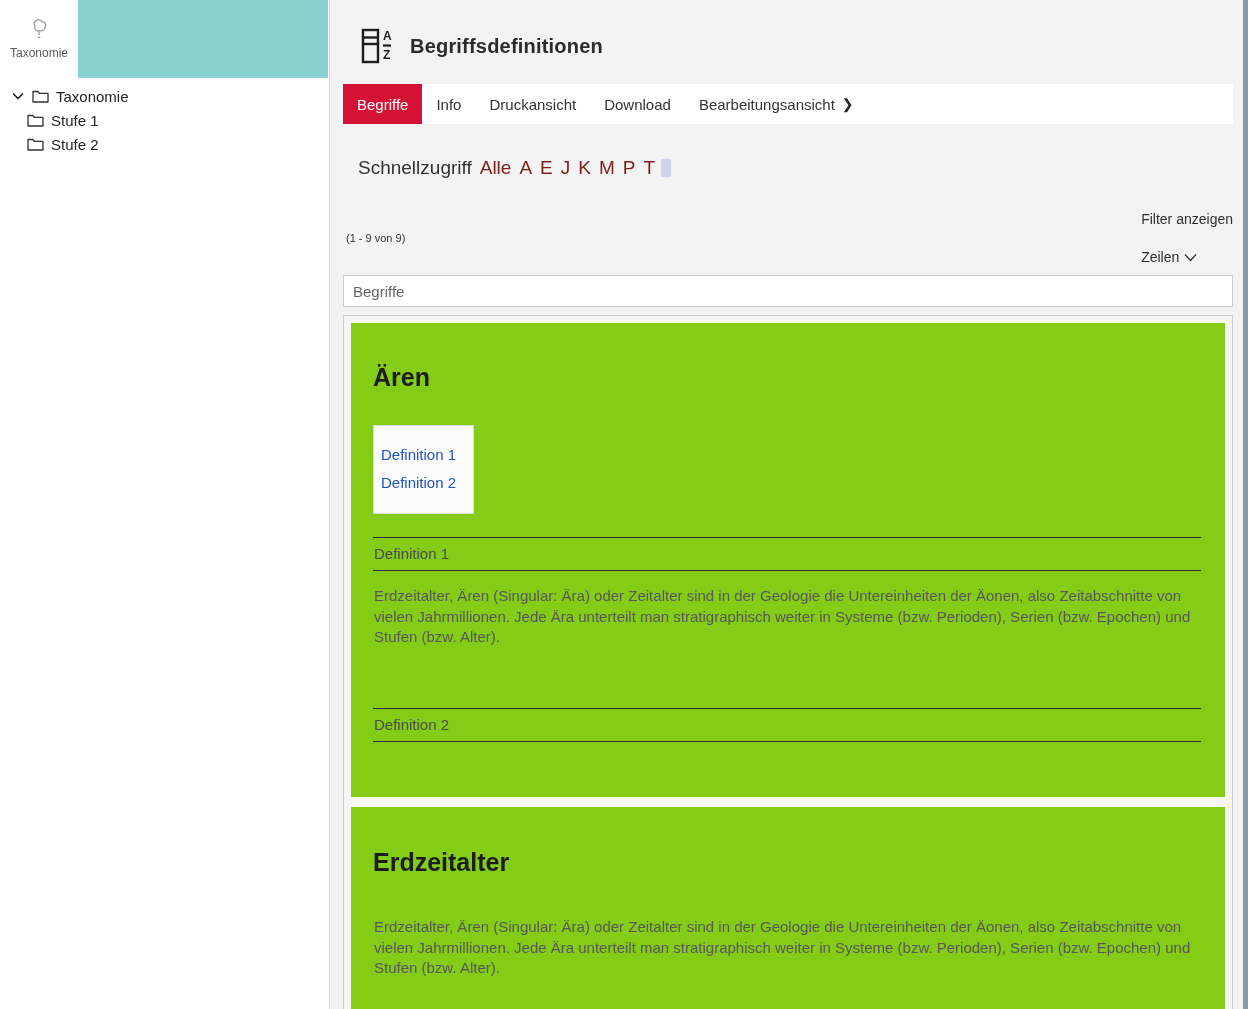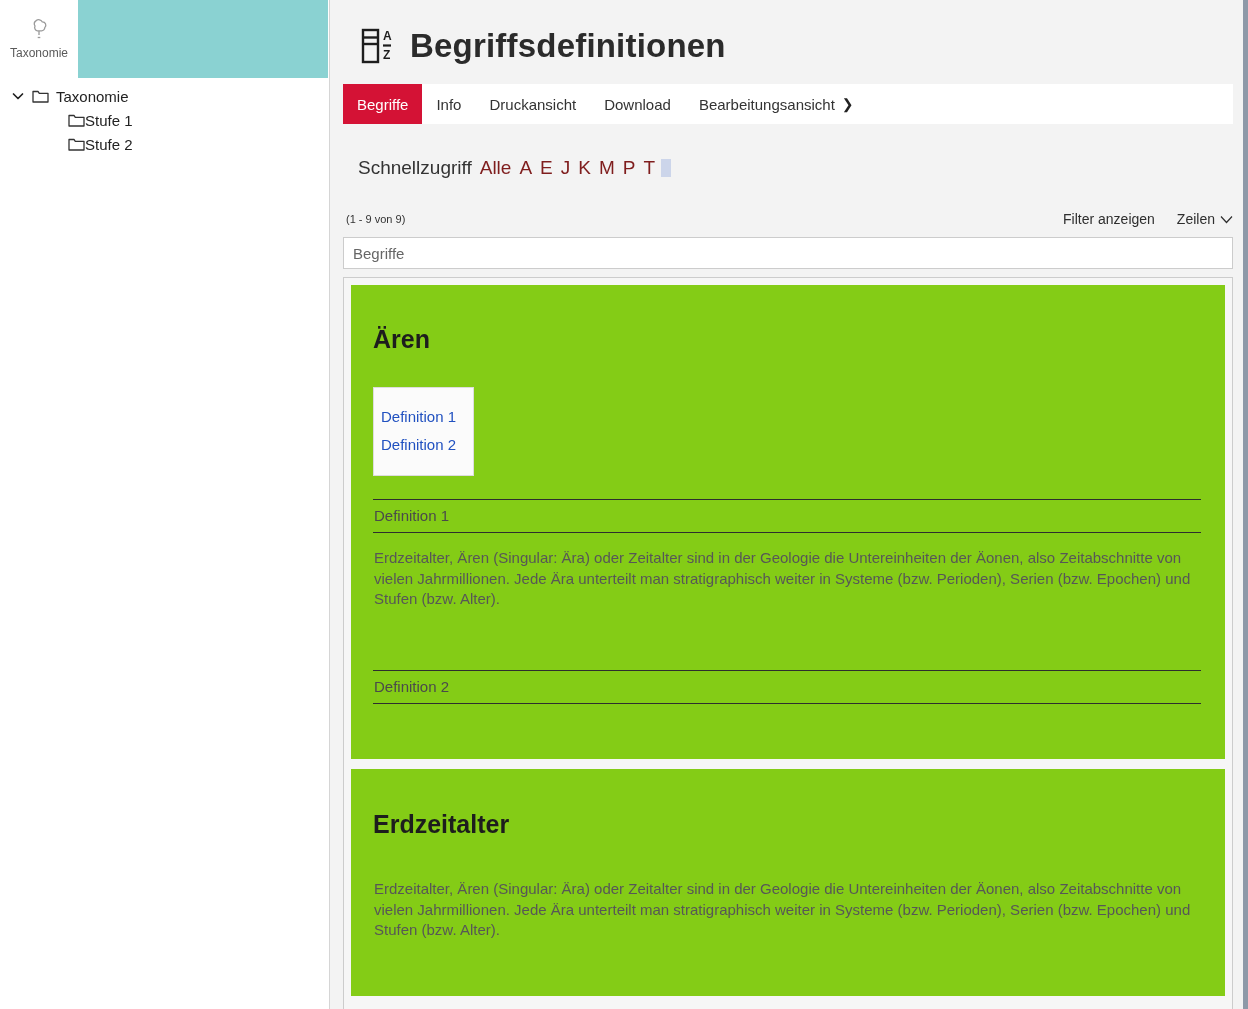--- a/index.html
+++ b/index.html
@@ -22,28 +22,28 @@
     background: #ffffff; border: none; cursor: pointer;
     display: flex; flex-direction: column; align-items: center; justify-content: center;
     gap: 6px; font-family: inherit;
   }
   .tax-btn-label { font-size: 12px; color: #5a5a5a; }
   .teal-block { position: absolute; left: 78px; top: 0; width: 250px; height: 78px; background: #8ad2d2; }
 
   .tree { padding-top: 6px; font-size: 15px; color: #222; }
   .tree-row { display: flex; align-items: center; height: 24px; cursor: pointer; }
   .tree-row.root { padding-left: 11px; gap: 7px; }
-  .tree-row.child { padding-left: 68px; }
+  .tree-row.child { padding-left: 27px; gap: 7px; }
   .tree-row .icon-box { display: inline-flex; align-items: center; }
 
   
   .main { position: absolute; left: 331px; top: 0; right: 0; bottom: 0; background: #f3f3f3; }
 
   .page-header { display: flex; align-items: center; gap: 14px; padding: 27px 0 16px 29px; }
-  .page-header h1 { font-size: 33px; font-weight: 700; color: #2b2b2b; letter-spacing: 0.2px; }
+  .page-header h1 { font-size: 20px; font-weight: 700; color: #2b2b2b; letter-spacing: 0.2px; }
 
   .tabs {
     margin: 3px 15px 0 12px; background: #ffffff; height: 40px;
     display: flex; align-items: stretch;
   }
   .tab {
     display: flex; align-items: center; padding: 0 14px;
     font-size: 15px; color: #333; cursor: pointer; white-space: nowrap;
   }
   .tab.active { background: #d41235; color: #ffffff; padding: 0 14px; }
@@ -51,21 +51,21 @@
 
   .quick-access { margin: 33px 15px 0 27px; font-size: 19px; color: #333; display: flex; align-items: center; }
   .quick-access a { color: #7f1d1d; text-decoration: none; margin-left: 8px; cursor: pointer; }
   .qa-label { margin-left: 0; }
   .qa-cursor { display: inline-block; width: 10px; height: 18px; background: #ccd5ea; margin-left: 6px; }
 
   .meta-row {
     margin: 32px 15px 0 12px; display: flex; align-items: center; justify-content: space-between;
   }
   .meta-count { font-size: 11px; color: #333; padding-left: 3px; }
-  .meta-right { display: flex; align-items: flex-end; gap: 22px; font-size: 14px; color: #2e2e2e; }
+  .meta-right { display: flex; align-items: flex-start; gap: 22px; font-size: 14px; color: #2e2e2e; flex-direction: column; }
   .meta-link { cursor: pointer; display: flex; align-items: center; gap: 5px; }
 
   .col-header {
     margin: 10px 15px 0 12px; background: #ffffff; border: 1px solid #cccccc;
     height: 32px; display: flex; align-items: center; padding-left: 9px;
     font-size: 15px; color: #666;
   }
 
   .results {
     margin: 8px 15px 0 12px; border: 1px solid #cccccc; background: #f6f6f6;

